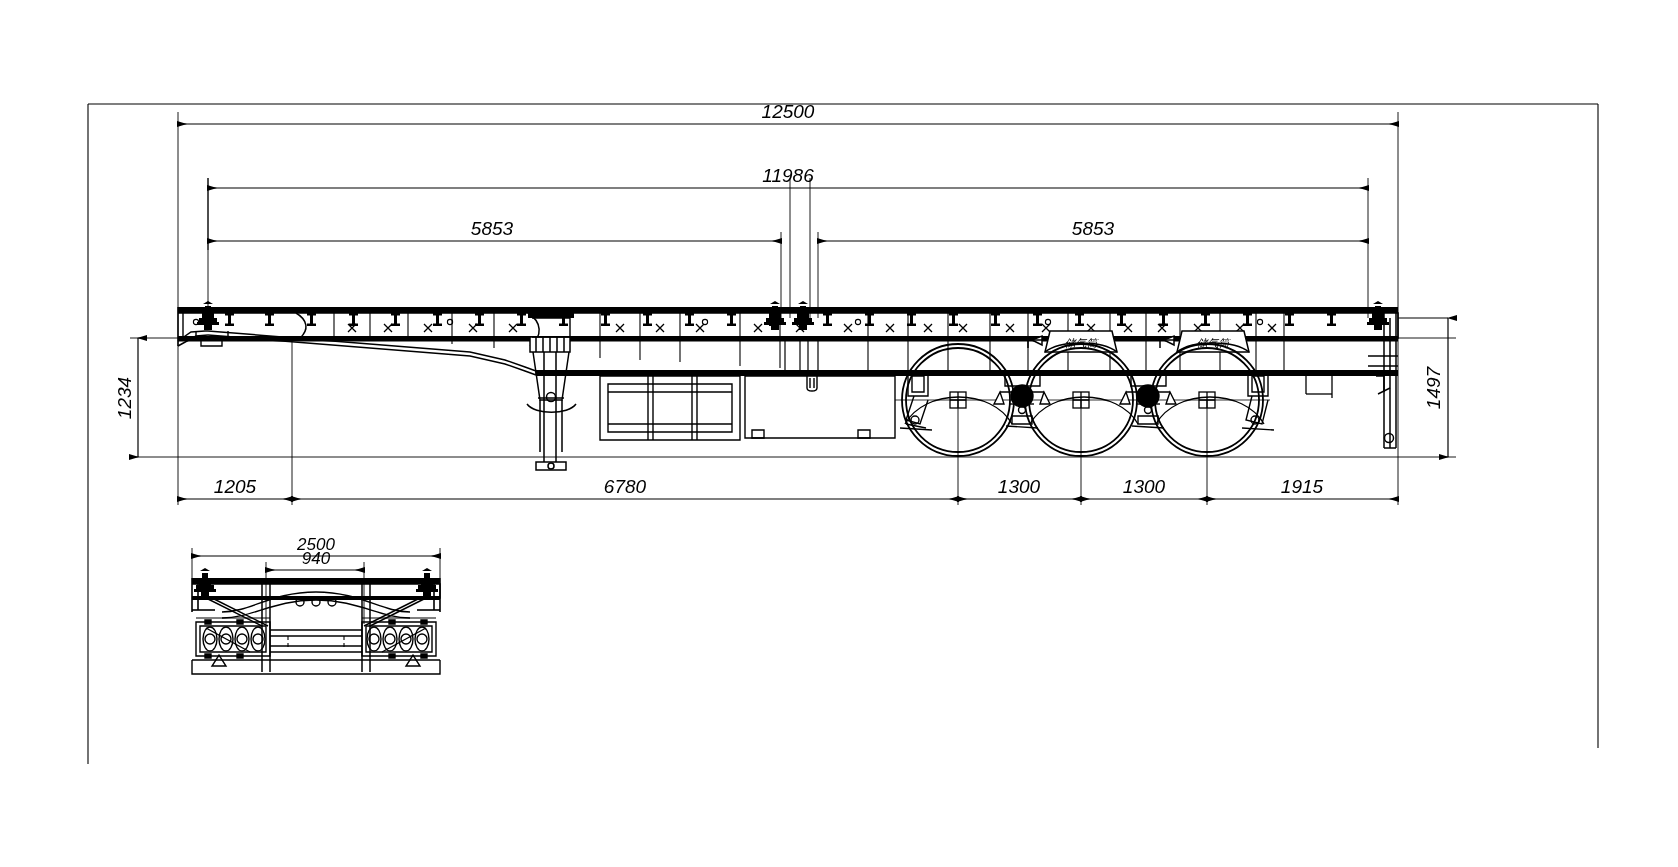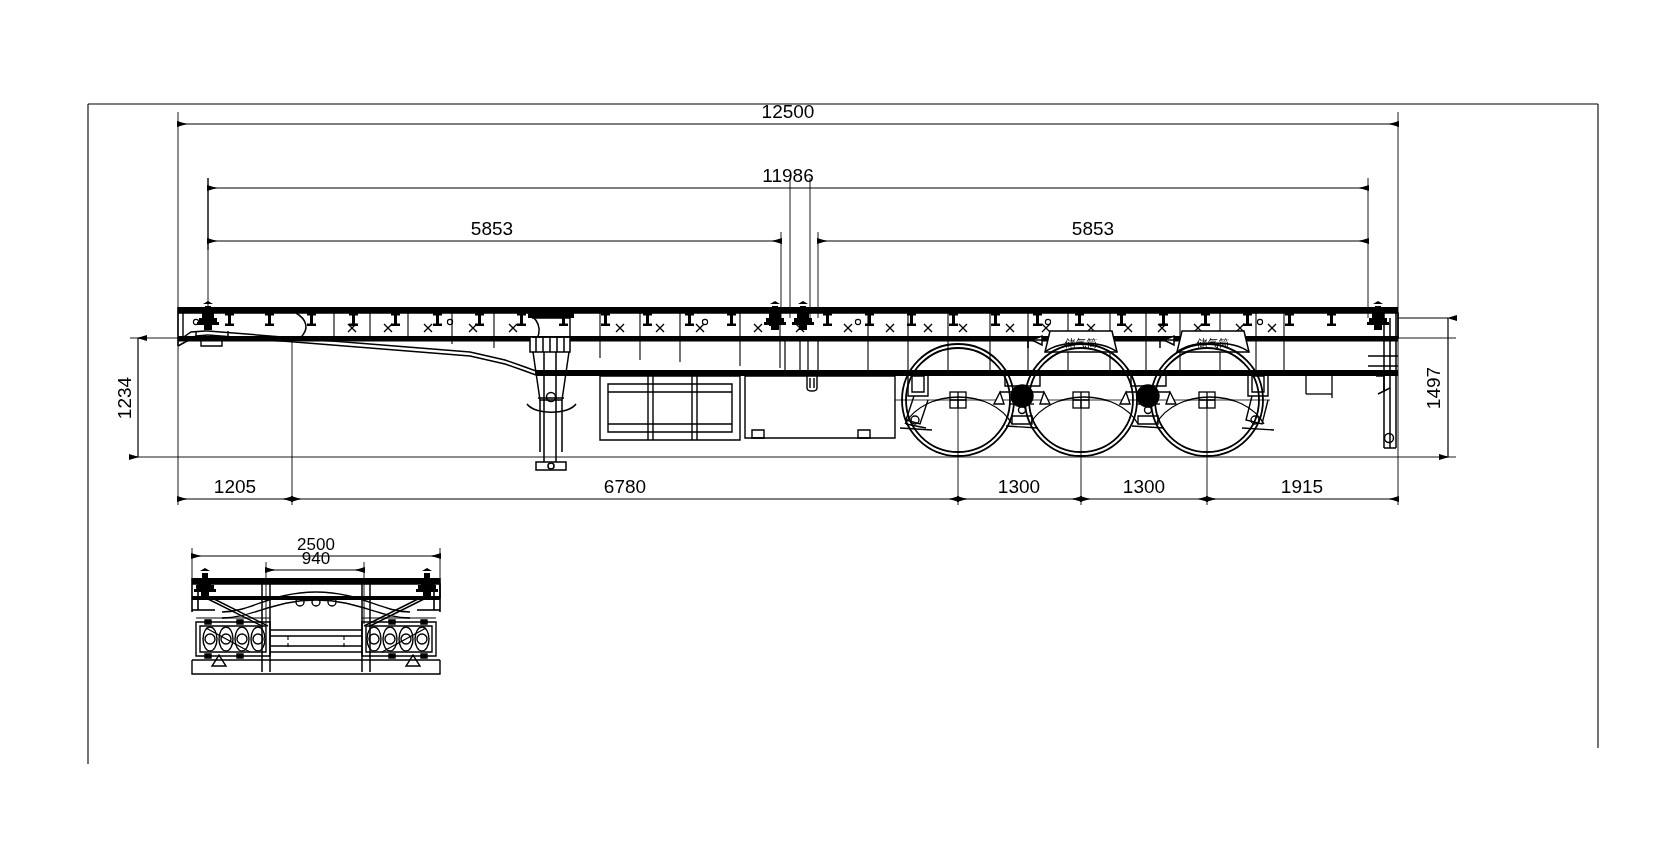--- a/index.html
+++ b/index.html
@@ -1,17 +1,17 @@
 <!DOCTYPE html>
 <html><head>
 <meta charset="utf-8">
 <style>
   html,body{margin:0;padding:0;background:#ffffff;}
   body{width:1678px;height:867px;font-family:"Liberation Sans",sans-serif;overflow:hidden;}
-  #stage{position:relative;width:1678px;height:867px;background:#fff;}
+  #stage{position:relative;width:1678px;height:867px;background:#fff;font-style:italic;}
   #stage svg{position:absolute;left:0;top:0;}
   .dimtxt{font-family:"Liberation Sans",sans-serif;font-size:19px;fill:#000;}
   .dimtxt-sm{font-family:"Liberation Sans",sans-serif;font-size:17px;fill:#000;}
   .cntxt{font-family:"DejaVu Sans",sans-serif;font-size:11px;fill:#000;}
 </style>
 </head>
 <body>
 
 <div id="stage">
 

